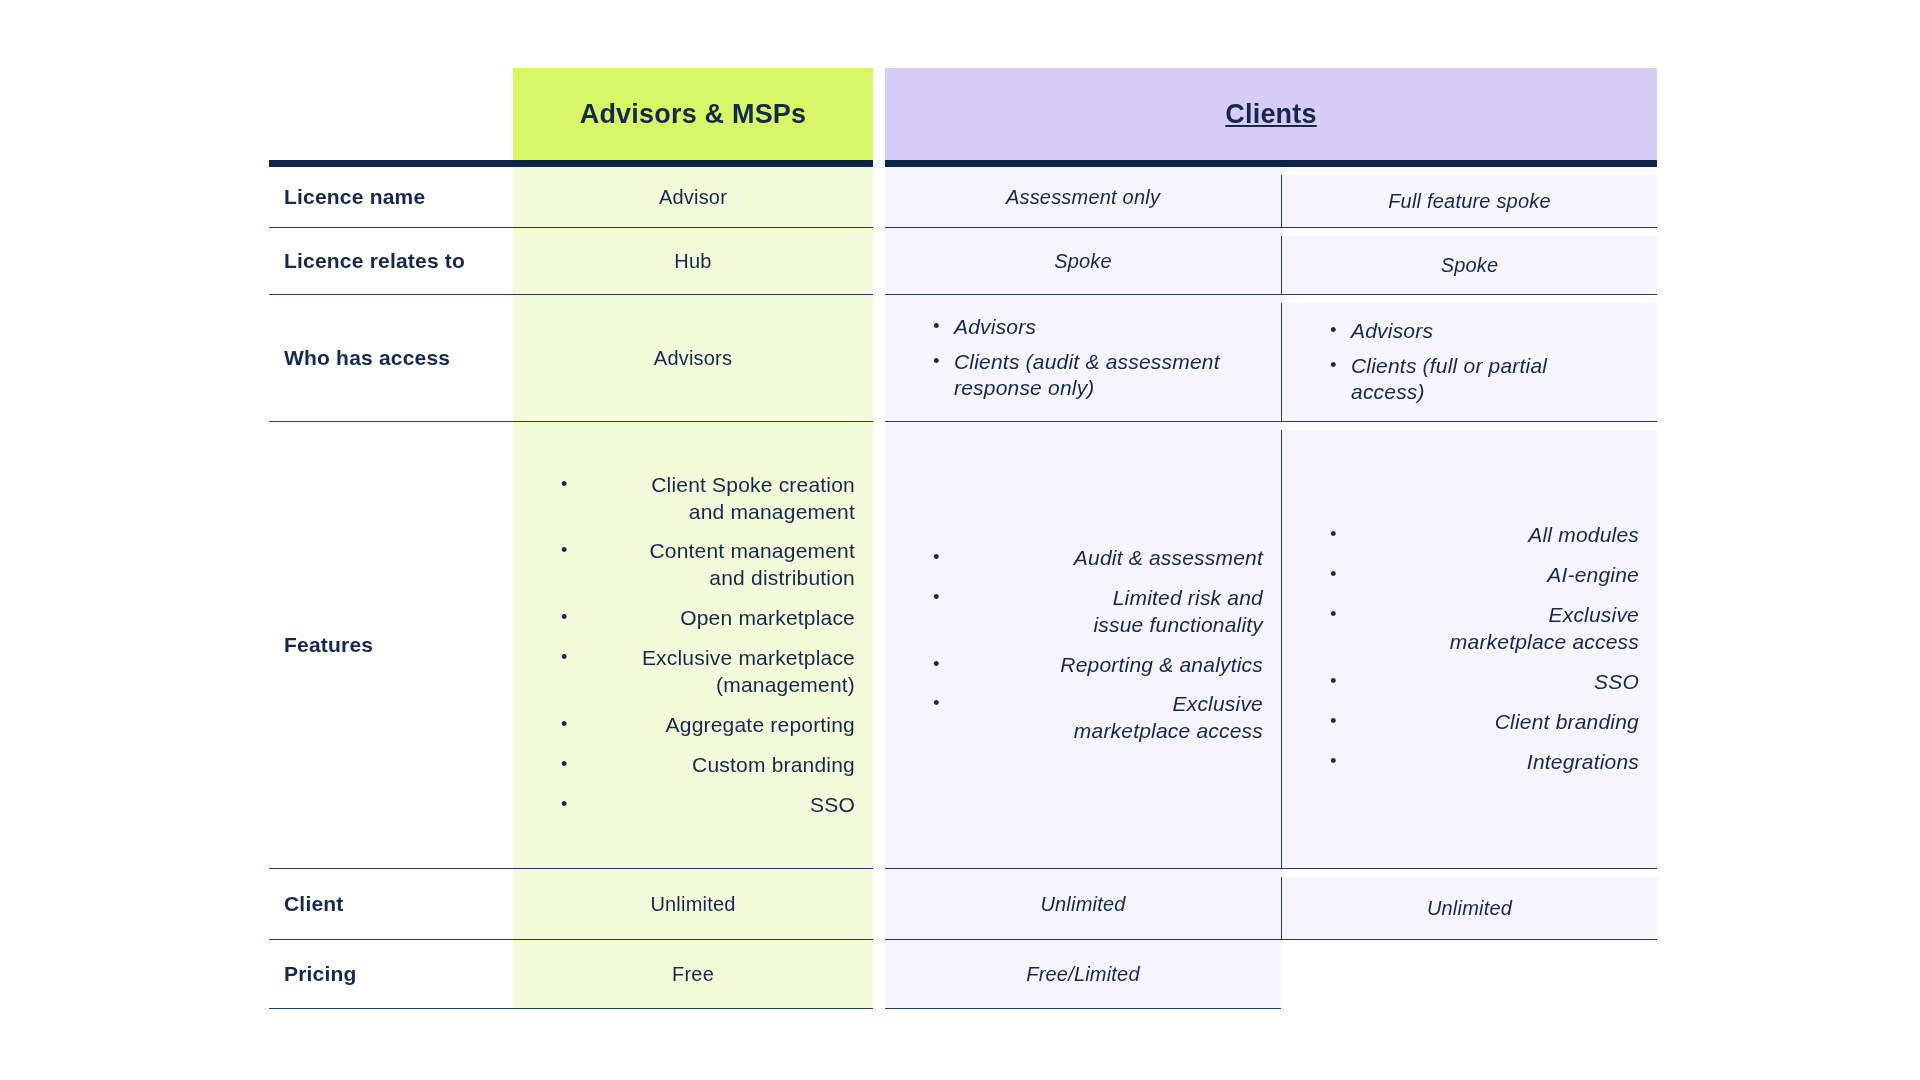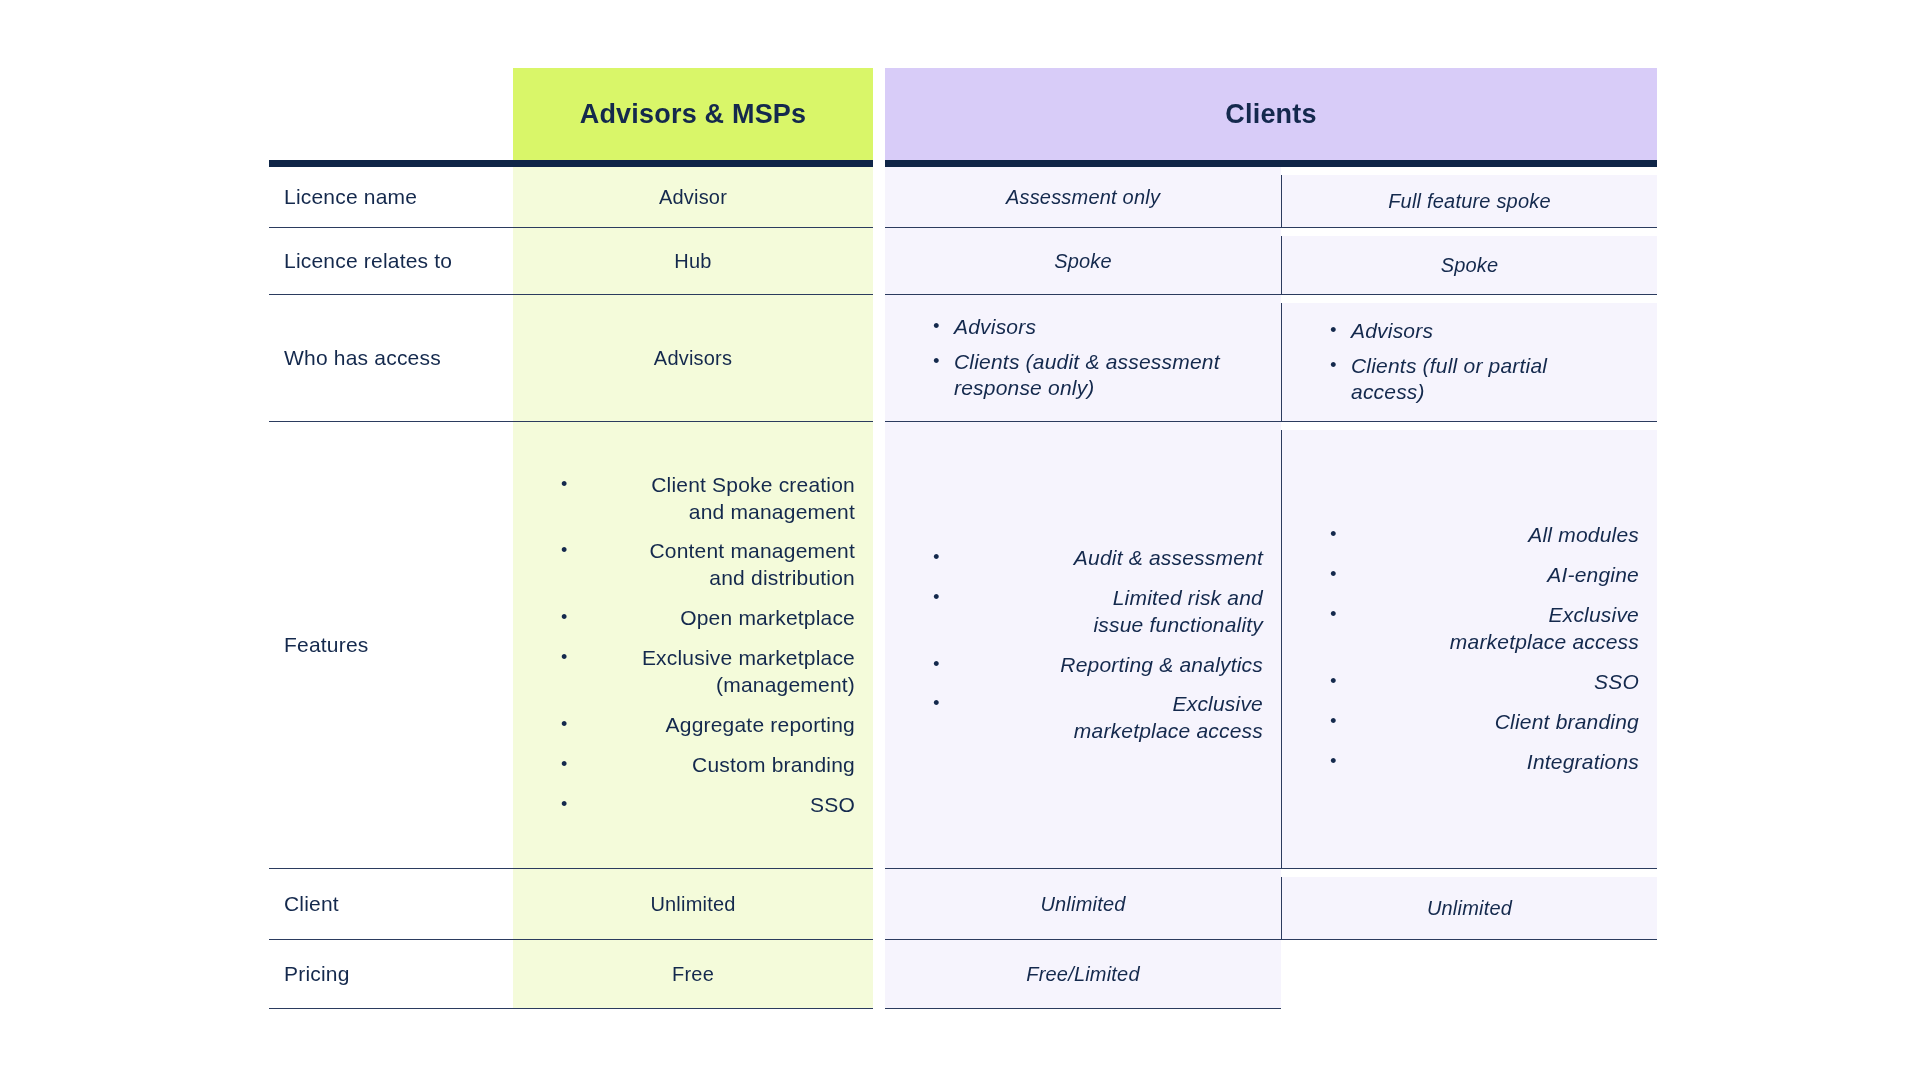--- a/index.html
+++ b/index.html
@@ -27,32 +27,32 @@
     grid-template-columns:244px 360px 12px 396px 376px;
     grid-template-rows:92px 7px 61px 67px 127px 447px 71px 69px;
   }
   .cell{min-width:0;min-height:0;}
   
   .hdr{
     display:flex;align-items:center;justify-content:center;
     font-size:27px;font-weight:700;letter-spacing:.2px;
   }
   .hdr-lime{background:var(--lime-header);}
-  .hdr-lav{grid-column:span 2;background:var(--lavender-header);}
+  .hdr-lav{grid-column:span 2;background:var(--lavender-header);text-decoration:underline;}
   
   .thick{grid-column:span 2;background:var(--thick);}
   
   .lime{background:var(--lime-body);}
   .lav{background:var(--lavender-body);font-style:italic;}
   .bodycell{border-bottom:1.5px solid var(--rule);}
   .divleft{border-left:1.5px solid var(--rule);margin-top:8px;}
   .label{
     display:flex;align-items:center;
     padding-left:15px;
-    font-size:21px;font-weight:400;letter-spacing:.2px;text-align:right;
+    font-size:21px;font-weight:700;letter-spacing:.2px;text-align:right;
   }
   .val{
     display:flex;align-items:center;justify-content:center;
     text-align:center;
     font-size:20px;letter-spacing:.2px;
   }
   .listcell{
     display:flex;flex-direction:column;justify-content:center;
     padding:18px 18px 18px 46px;
     font-size:21px;letter-spacing:.2px;

